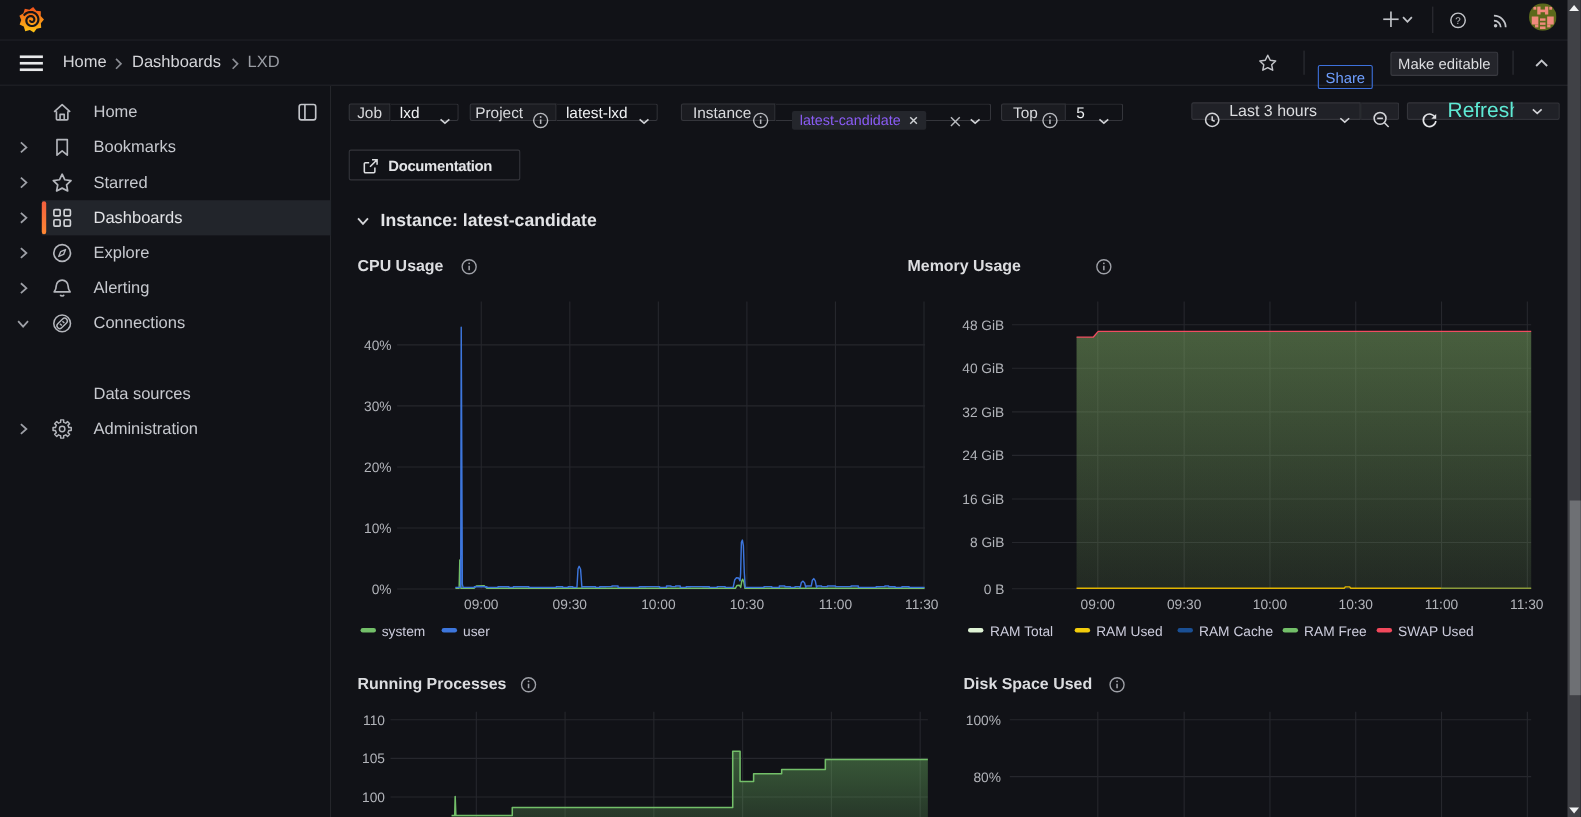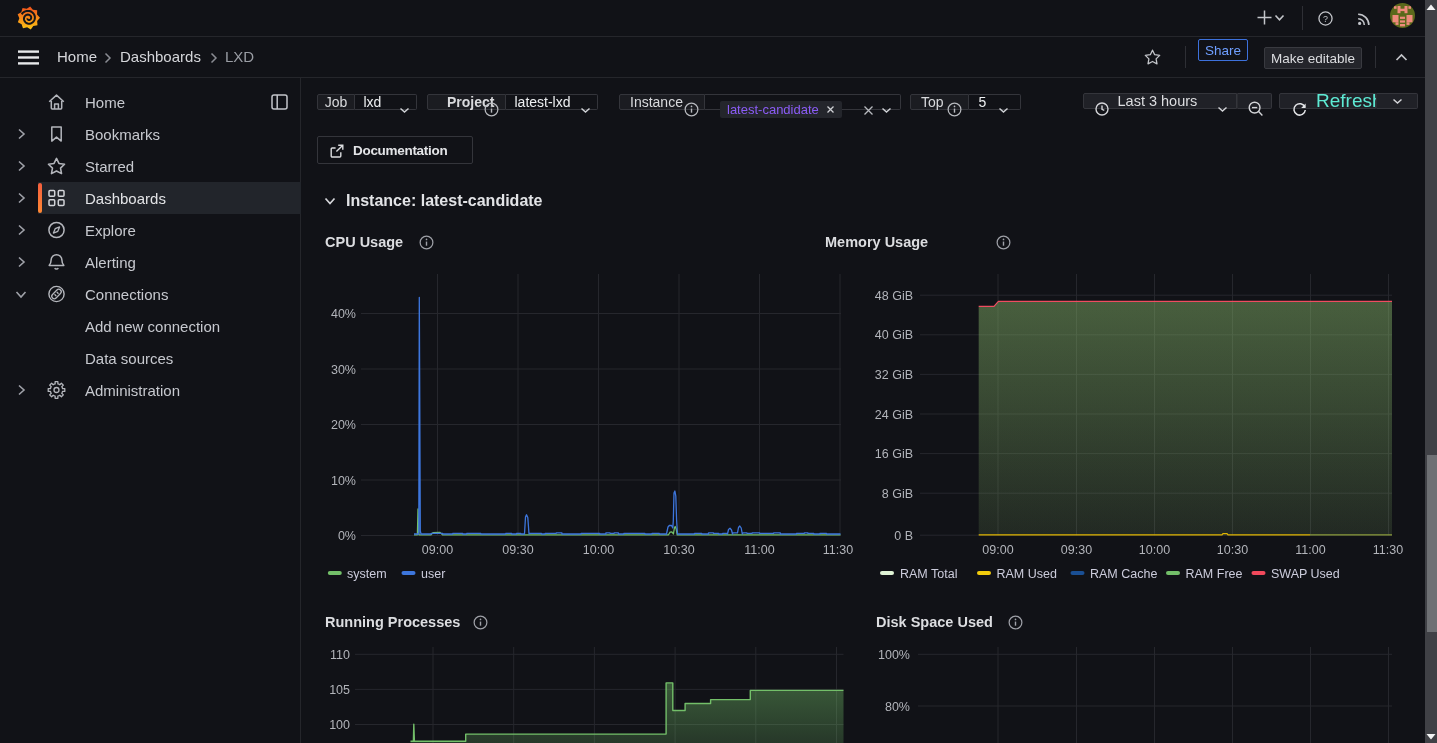--- a/index.html
+++ b/index.html
@@ -88,21 +88,21 @@
   <svg style="left:210px;top:15px;" width="8" height="12" viewBox="0 0 8 12">
       <path d="M1.5 1.5 L6 6 L1.5 10.5" fill="none" stroke="#8a8c93" stroke-width="1.5"></path>
     </svg>
   <div class="abs" style="left:225px;top:11px;font-size:15px;color:#9a9da4;">LXD</div>
 
   <svg style="left:1144px;top:50px;" width="17" height="16" viewBox="0 0 17 16" transform="translate(0,0)"></svg>
   <svg style="left:1144px;top:12px;" width="17" height="16" viewBox="0 0 17 16">
       <path d="M8.5 1.2 L10.7 5.7 L15.7 6.4 L12.1 9.9 L13 14.8 L8.5 12.5 L4 14.8 L4.9 9.9 L1.3 6.4 L6.3 5.7 Z" fill="none" stroke="#c3c5ca" stroke-width="1.3" stroke-linejoin="round"></path>
     </svg>
   <div class="abs" style="left:1185px;top:9px;width:1px;height:22px;background:#2e2f35;"></div>
-  <div class="abs" style="left:1198px;top:2px;width:50px;height:22px;border:1px solid #3d71dc;border-radius:2px;text-align:center;line-height:21px;font-size:13.5px;color:#6f9fff;">Share</div>
+  <div class="abs" style="left:1198px;top:22px;width:50px;height:22px;border:1px solid #3d71dc;border-radius:2px;text-align:center;line-height:21px;font-size:13.5px;color:#6f9fff;">Share</div>
   <div class="abs" style="left:1264px;top:9.5px;width:98px;height:22px;background:#24252b;border:1px solid #393a40;border-radius:2px;text-align:center;line-height:21px;font-size:13.5px;color:#dcdde0;">Make editable</div>
   <div class="abs" style="left:1375px;top:9px;width:1px;height:22px;background:#2e2f35;"></div>
   <svg style="left:1395px;top:16px;" width="13" height="9" viewBox="0 0 13 9">
       <path d="M1.5 7 L6.5 2 L11.5 7" fill="none" stroke="#c3c5ca" stroke-width="1.7"></path>
     </svg>
 </div>
 <div id="sidebar">
 
   <div class="navrow" style="top:7.5px;">
     <svg class="icon" viewBox="0 0 19 19">
@@ -181,23 +181,20 @@
     <svg class="icon" viewBox="0 0 19 19">
         <circle cx="9.5" cy="9.5" r="7.6" fill="none" stroke="#b4b6bc" stroke-width="1.4"></circle>
         <g transform="rotate(-45 9.5 9.5)" fill="none" stroke="#b4b6bc" stroke-width="1.3">
           <rect x="3.9" y="7" width="11.2" height="5" rx="2.5"></rect>
           <line x1="7.9" y1="8.3" x2="7.9" y2="10.7"></line>
           <line x1="11.1" y1="8.3" x2="11.1" y2="10.7"></line>
         </g>
       </svg>
     <div class="lbl">Connections</div>
   </div>
-  <div class="navrow" style="top:231.5px;">
-      <div class="lbl">Add new connection</div>
-    </div>
   <div class="navrow" style="top:263.5px;">
       <div class="lbl">Data sources</div>
     </div>
 
   <div class="navrow" style="top:295.5px;">
     <svg class="chev" viewBox="0 0 14 14">
         <path d="M5 2.5 L10 7 L5 11.5" fill="none" stroke="#9fa1a8" stroke-width="1.6"></path>
       </svg>
     <svg class="icon" viewBox="0 0 19 19">
         <path d="M17.79,8.12 L17.79,10.88 L15.54,10.88 A6.2,6.2 0 0 1 14.75,12.80 L16.33,14.38 L14.38,16.33 L12.80,14.75 A6.2,6.2 0 0 1 10.88,15.54 L10.88,17.79 L8.12,17.79 L8.12,15.54 A6.2,6.2 0 0 1 6.20,14.75 L4.62,16.33 L2.67,14.38 L4.25,12.80 A6.2,6.2 0 0 1 3.46,10.88 L1.21,10.88 L1.21,8.12 L3.46,8.12 A6.2,6.2 0 0 1 4.25,6.20 L2.67,4.62 L4.62,2.67 L6.20,4.25 A6.2,6.2 0 0 1 8.12,3.46 L8.12,1.21 L10.88,1.21 L10.88,3.46 A6.2,6.2 0 0 1 12.80,4.25 L14.38,2.67 L16.33,4.62 L14.75,6.20 A6.2,6.2 0 0 1 15.54,8.12 Z" fill="none" stroke="#b4b6bc" stroke-width="1.3" stroke-linejoin="round"></path>
@@ -210,21 +207,21 @@
 <div class="fbox" style="left:317px;width:38px;background:#1b1c21;border-radius:2px 0 0 2px;justify-content:center;">
     <span class="flabel">Job</span>
   </div>
 <div class="fbox" style="left:354.5px;width:62px;border-left:none;border-radius:0 2px 2px 0;">
   <span class="fval" style="margin-left:9px;">lxd</span>
   <svg style="left:44px;top:12px;" width="11" height="7" viewBox="0 0 11 7">
       <path d="M1.5 1.5 L5.5 5 L9.5 1.5" fill="none" stroke="#cfd1d5" stroke-width="1.5"></path>
     </svg>
 </div>
 <div class="fbox" style="left:427px;width:79px;background:#1b1c21;border-radius:2px 0 0 2px;">
-  <span class="flabel" style="margin-left:19px;font-weight:bold;">Project</span>
+  <span class="flabel" style="margin-left:4px;">Project</span>
   <svg style="left:56px;top:7px;" width="15" height="15" viewBox="0 0 16 16">
       <circle cx="8" cy="8" r="6.8" fill="none" stroke="#b8babf" stroke-width="1.3"></circle>
       <line x1="8" y1="7" x2="8" y2="11.4" stroke="#b8babf" stroke-width="1.5"></line>
       <circle cx="8" cy="4.7" r="0.9" fill="#b8babf"></circle>
     </svg>
 </div>
 <div class="fbox" style="left:505.5px;width:92px;border-left:none;border-radius:0 2px 2px 0;">
   <span class="fval" style="margin-left:9px;">latest-lxd</span>
   <svg style="left:74px;top:12px;" width="11" height="7" viewBox="0 0 11 7">
       <path d="M1.5 1.5 L5.5 5 L9.5 1.5" fill="none" stroke="#cfd1d5" stroke-width="1.5"></path>

